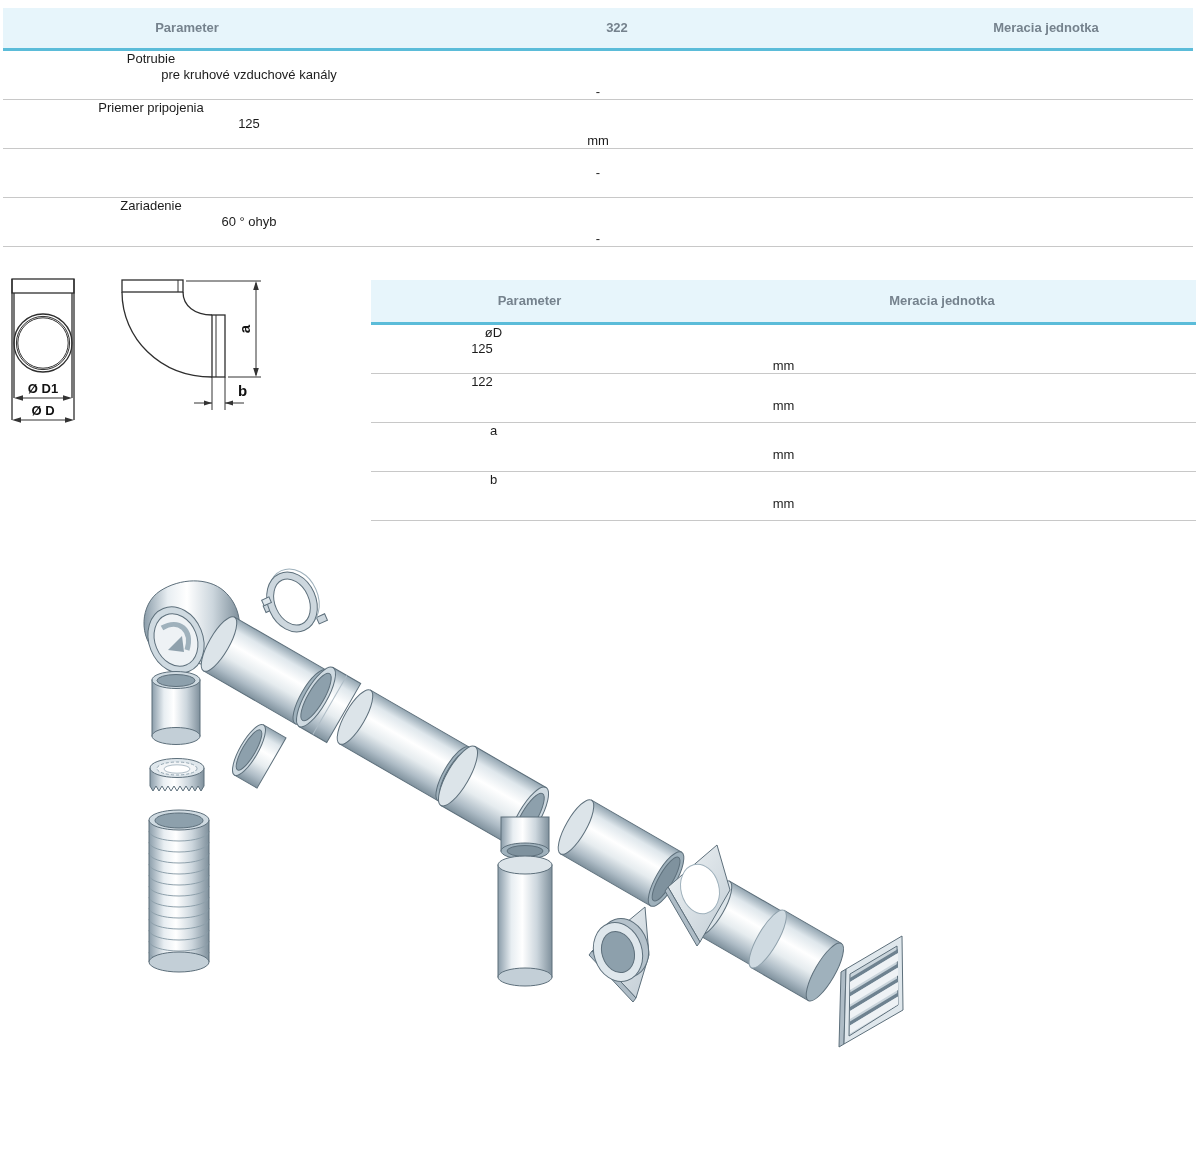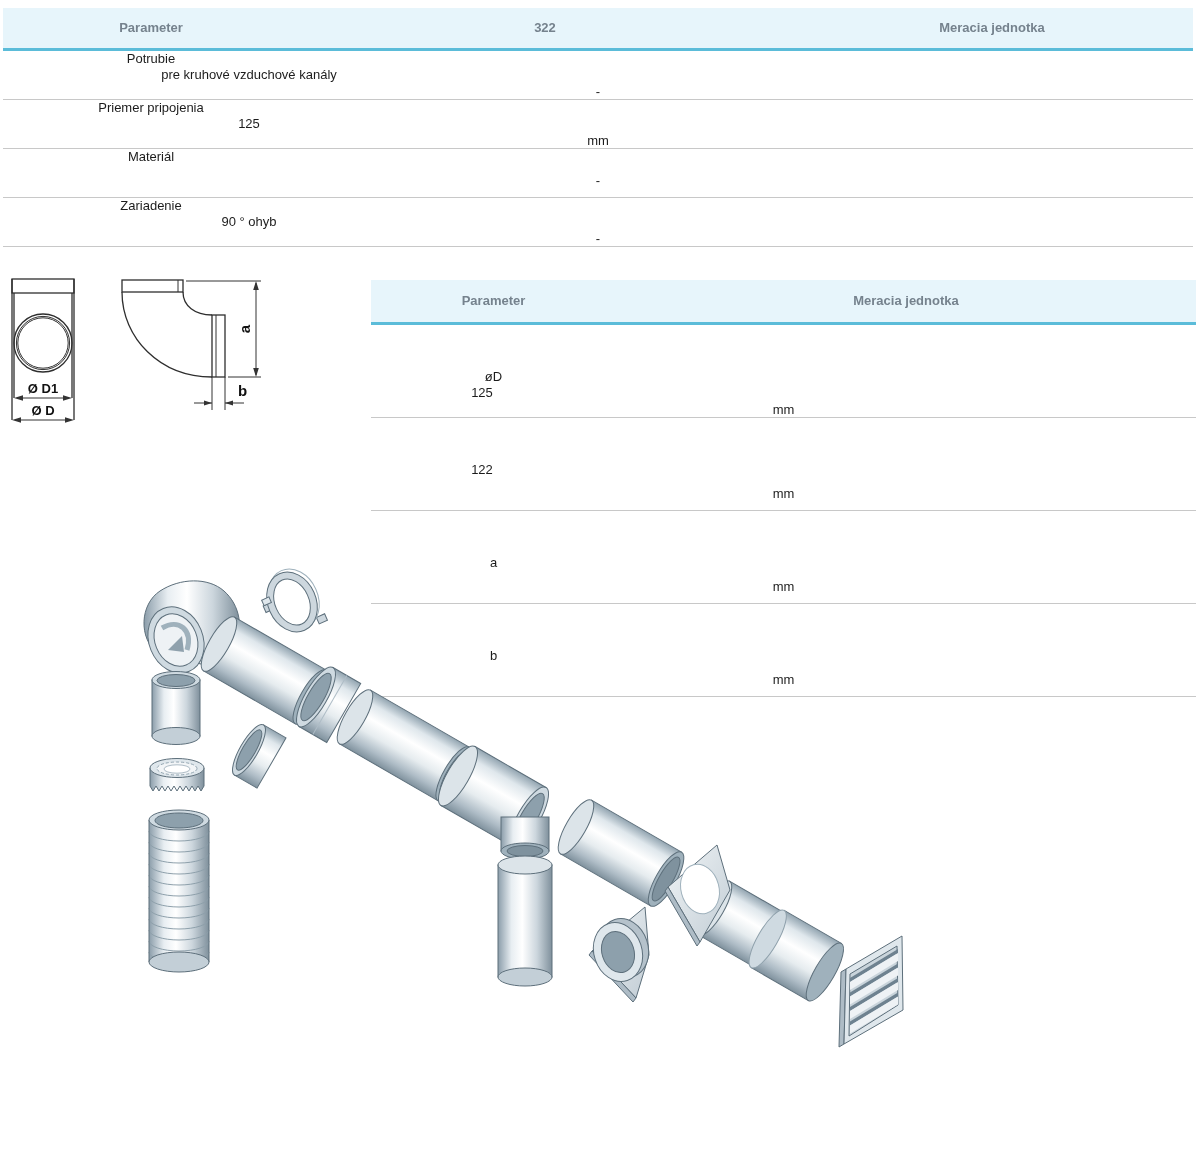--- a/index.html
+++ b/index.html
@@ -2,37 +2,37 @@
 <html><head>
 <meta charset="utf-8">
 <style>
   html,body{margin:0;padding:0;background:#fff;}
   body{font-family:"Liberation Sans",sans-serif;}
   .page{position:relative;width:1196px;height:1160px;background:#fff;overflow:hidden;}
 
   
   .tbl{position:absolute;}
   .thead{display:flex;background:#e7f5fb;border-bottom:3px solid #5bbcd9;}
-  .thead .c{font-weight:bold;color:#75828d;font-size:13px;}
+  .thead .c{font-weight:bold;color:#75828d;font-size:13px;margin-left:36px;}
   .trow{display:flex;border-bottom:1px solid #c8c8c8;background:#fff;flex-direction:column;}
   .c{display:flex;align-items:center;justify-content:center;text-align:center;
      font-size:13px;color:#1c1c1c;line-height:1.25;}
 
   
   #spec-table{left:3px;top:8px;width:1190px;}
   #spec-table .thead{height:40px;}
   #spec-table .trow{height:48px;}
   #spec-table .c1{width:296px;}
   #spec-table .c2{width:492px;}
   #spec-table .c3{flex:1;}
 
   
   #dim-table{left:371px;top:280px;width:825px;}
   #dim-table .thead{height:42px;}
-  #dim-table .trow{height:48px;margin-top:44px;}
+  #dim-table .trow{height:48px;}
   #dim-table .d1{width:245px;}
   #dim-table .d2{width:222px;}
   #dim-table .d3{flex:1;}
 
   #tech-drawing{position:absolute;left:8px;top:274px;}
   #assembly{position:absolute;left:0px;top:558px;}
 
   .dim-label{font-weight:bold;font-size:13px;fill:#111;}
   .dim-label-lg{font-weight:bold;font-size:15px;fill:#111;}
   .dline{stroke:#333;stroke-width:1;fill:none;}
@@ -54,26 +54,25 @@
       <div class="c c1">Potrubie</div>
       <div class="c c2">pre kruhové vzduchové kanály</div>
       <div class="c c3">-</div>
     </div>
     <div class="trow">
       <div class="c c1">Priemer pripojenia</div>
       <div class="c c2">125</div>
       <div class="c c3">mm</div>
     </div>
     <div class="trow">
-      <div class="c c1">Materiál</div>
       <div class="c c3">-</div>
     </div>
     <div class="trow">
       <div class="c c1">Zariadenie</div>
-      <div class="c c2">90 ° ohyb</div>
+      <div class="c c2">60 ° ohyb</div>
       <div class="c c3">-</div>
     </div>
   </div>
 
   <svg id="tech-drawing" width="262" height="158" viewBox="0 0 262 158">
 
     <g>
       <rect x="4" y="5" width="62" height="14" class="oline"></rect>
       <line x1="4" y1="5" x2="4" y2="146" class="oline"></line>
       <line x1="66" y1="5" x2="66" y2="146" class="oline"></line>

